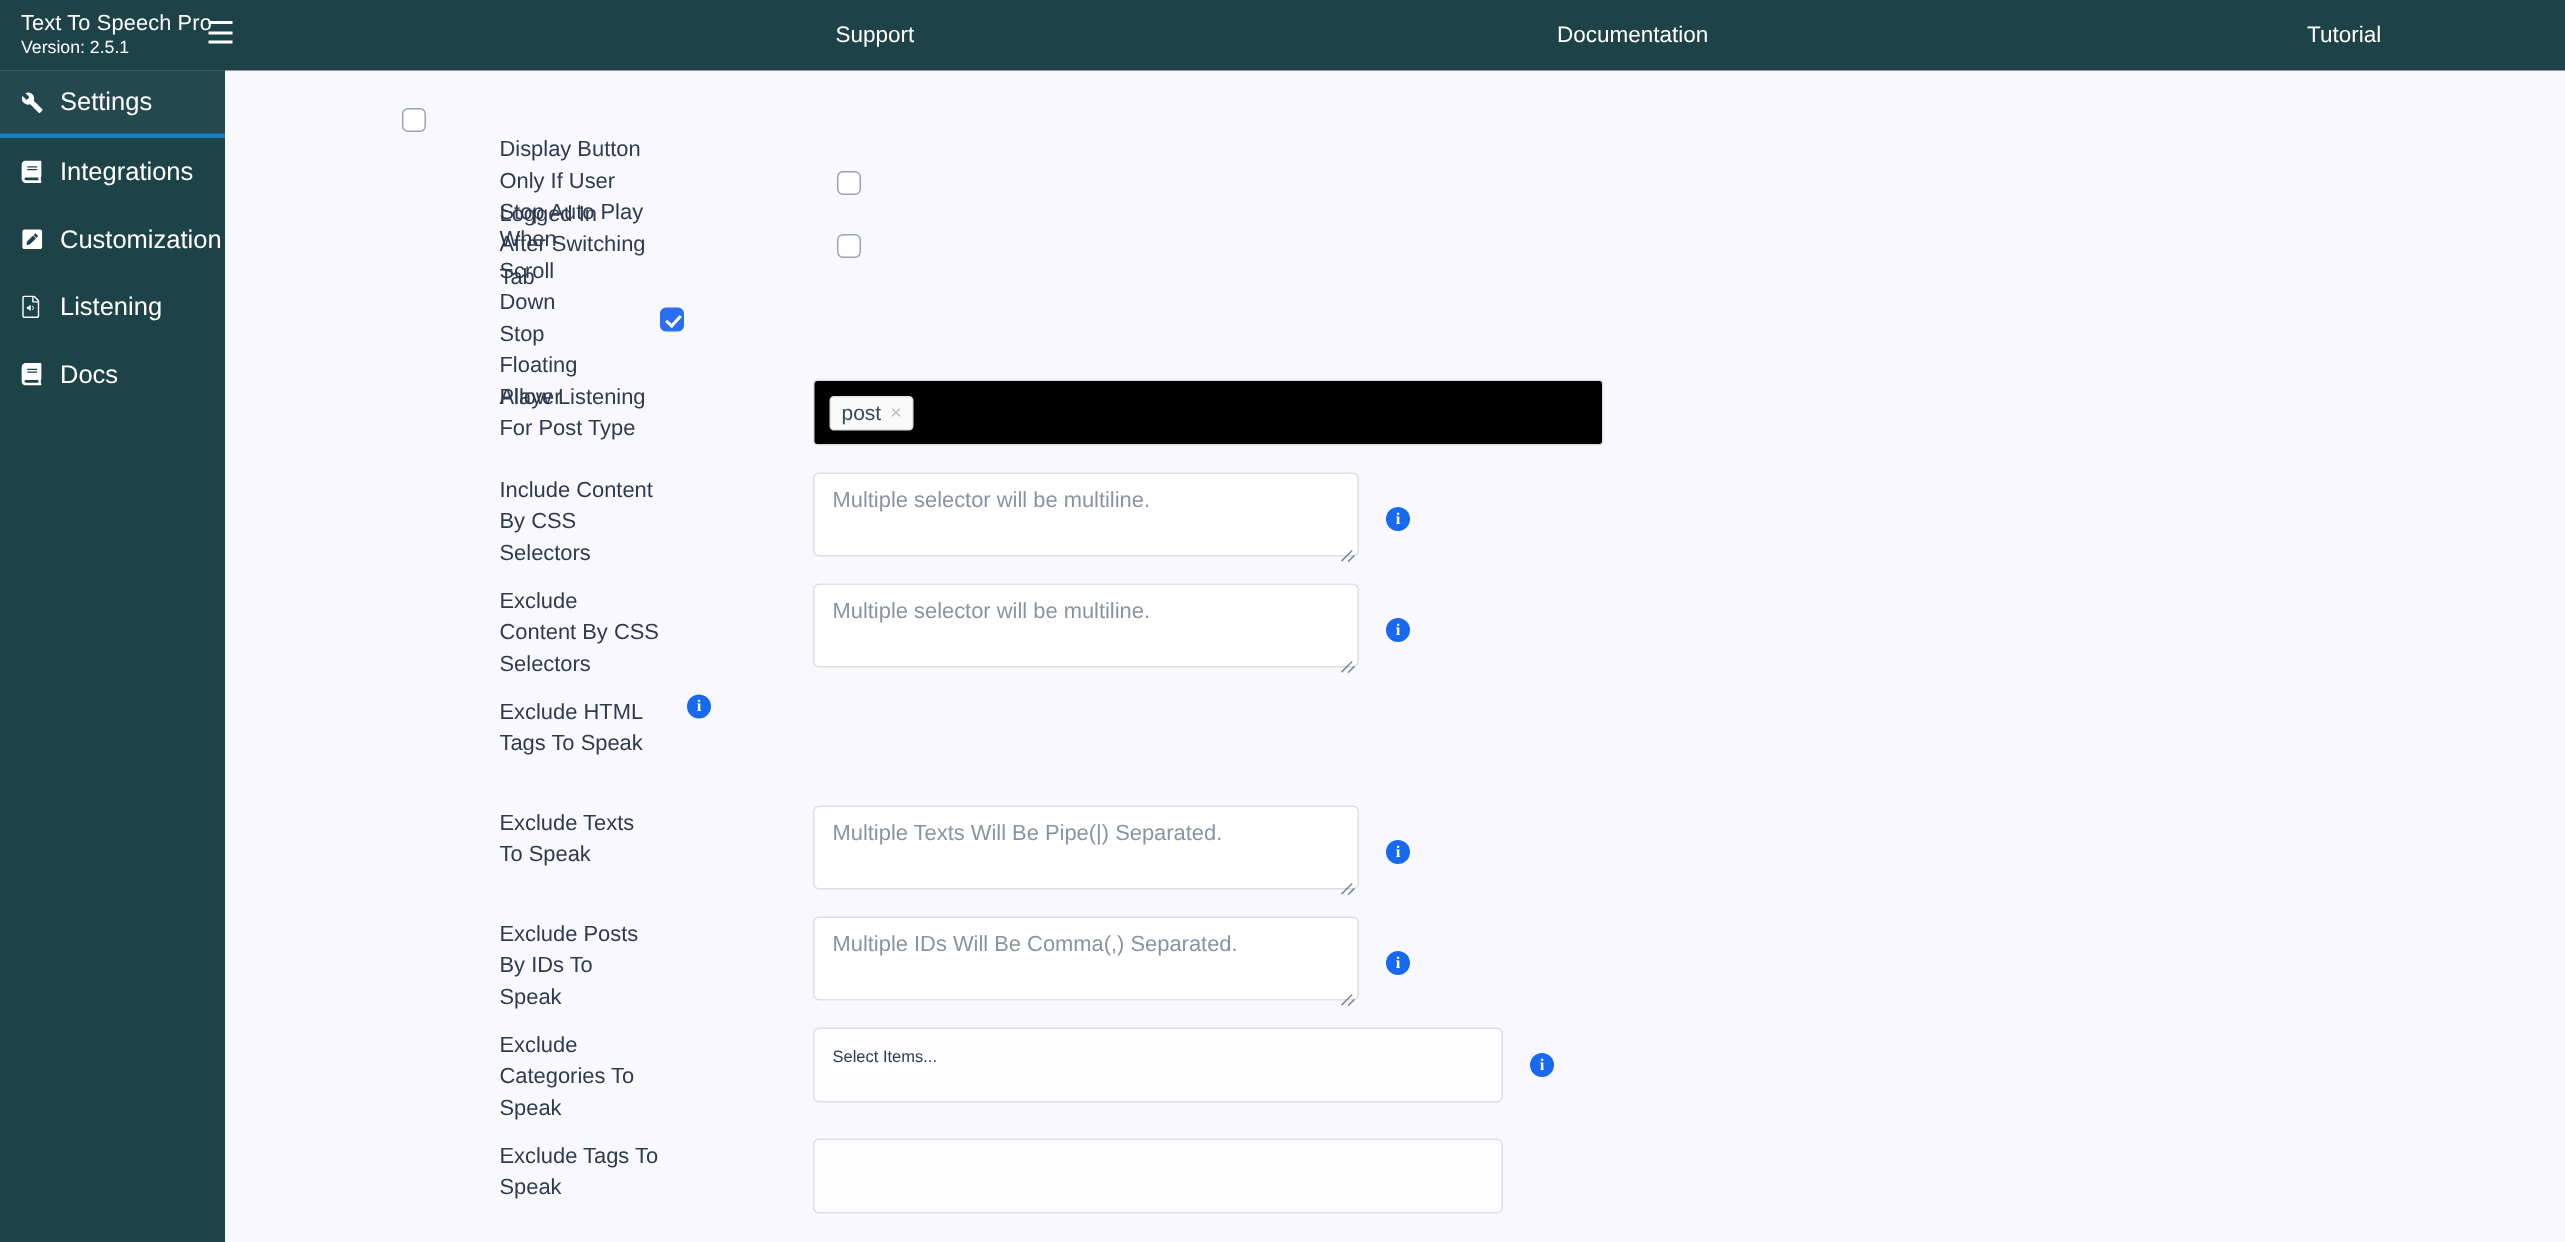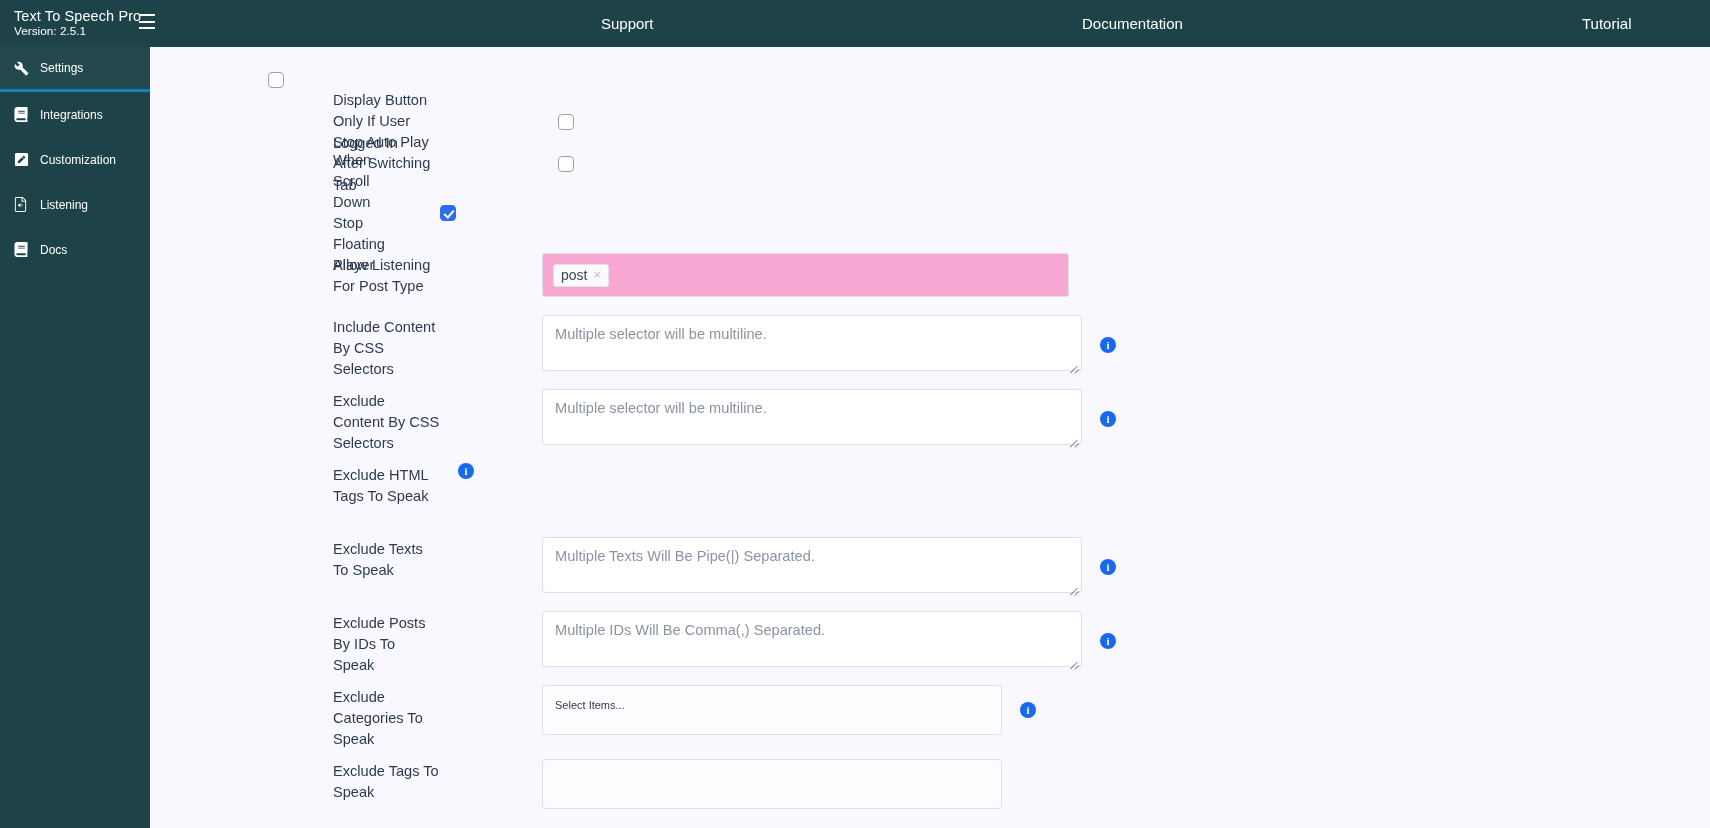--- a/index.html
+++ b/index.html
@@ -22,21 +22,20 @@
   
   .topbar {
     position: absolute;
     top: 0; left: 0;
     width: 1710px;
     height: 47px;
     background: #1d4247;
     display: flex;
     align-items: center;
     z-index: 20;
-    gap: 44px;
   }
 
   .brand {
     width: 150px;
     height: 47px;
     flex: 0 0 150px;
     display: flex;
     align-items: center;
     padding-left: 14px;
     position: relative;
@@ -103,21 +102,21 @@
     z-index: 15;
   }
 
   .side-item {
     position: relative;
     height: 45px;
     display: flex;
     align-items: center;
     padding-left: 14px;
     color: #ffffff;
-    font-size: 12px;
+    font-size: 17px;
     cursor: pointer;
     white-space: nowrap;
   }
   .side-item.active {
     background: #23494e;
     border-bottom: 3px solid #1a7fc1;
   }
   .side-ico {
     width: 19px;
     display: inline-flex;
@@ -189,21 +188,21 @@
     border: solid #ffffff;
     border-width: 0 2px 2px 0;
     transform: rotate(42deg);
   }
 
   
   .tagbox {
     margin-left: 102px;
     width: 527px;
     min-height: 44px;
-    background: #f9a8d4;
+    background: #000000;
     border: 1px solid #dcdfe6;
     border-radius: 3px;
     padding: 8px 10px;
     display: flex;
     align-items: center;
     flex-wrap: wrap;
     gap: 6px;
   }
   .chip {
     display: inline-flex;
@@ -220,21 +219,21 @@
   .chip-x {
     color: #b7bcc6;
     font-size: 13px;
     line-height: 1;
     cursor: pointer;
   }
 
   
   .ta {
     margin-left: 102px;
-    width: 540px;
+    width: 364px;
     height: 56px;
     background: #ffffff;
     border: 1px solid #dcdfe6;
     border-radius: 4px;
     padding: 10px 12px;
     font-family: "Liberation Sans", sans-serif;
     font-size: 14.6px;
     color: #2e3b4e;
     resize: none;
     outline: none;

